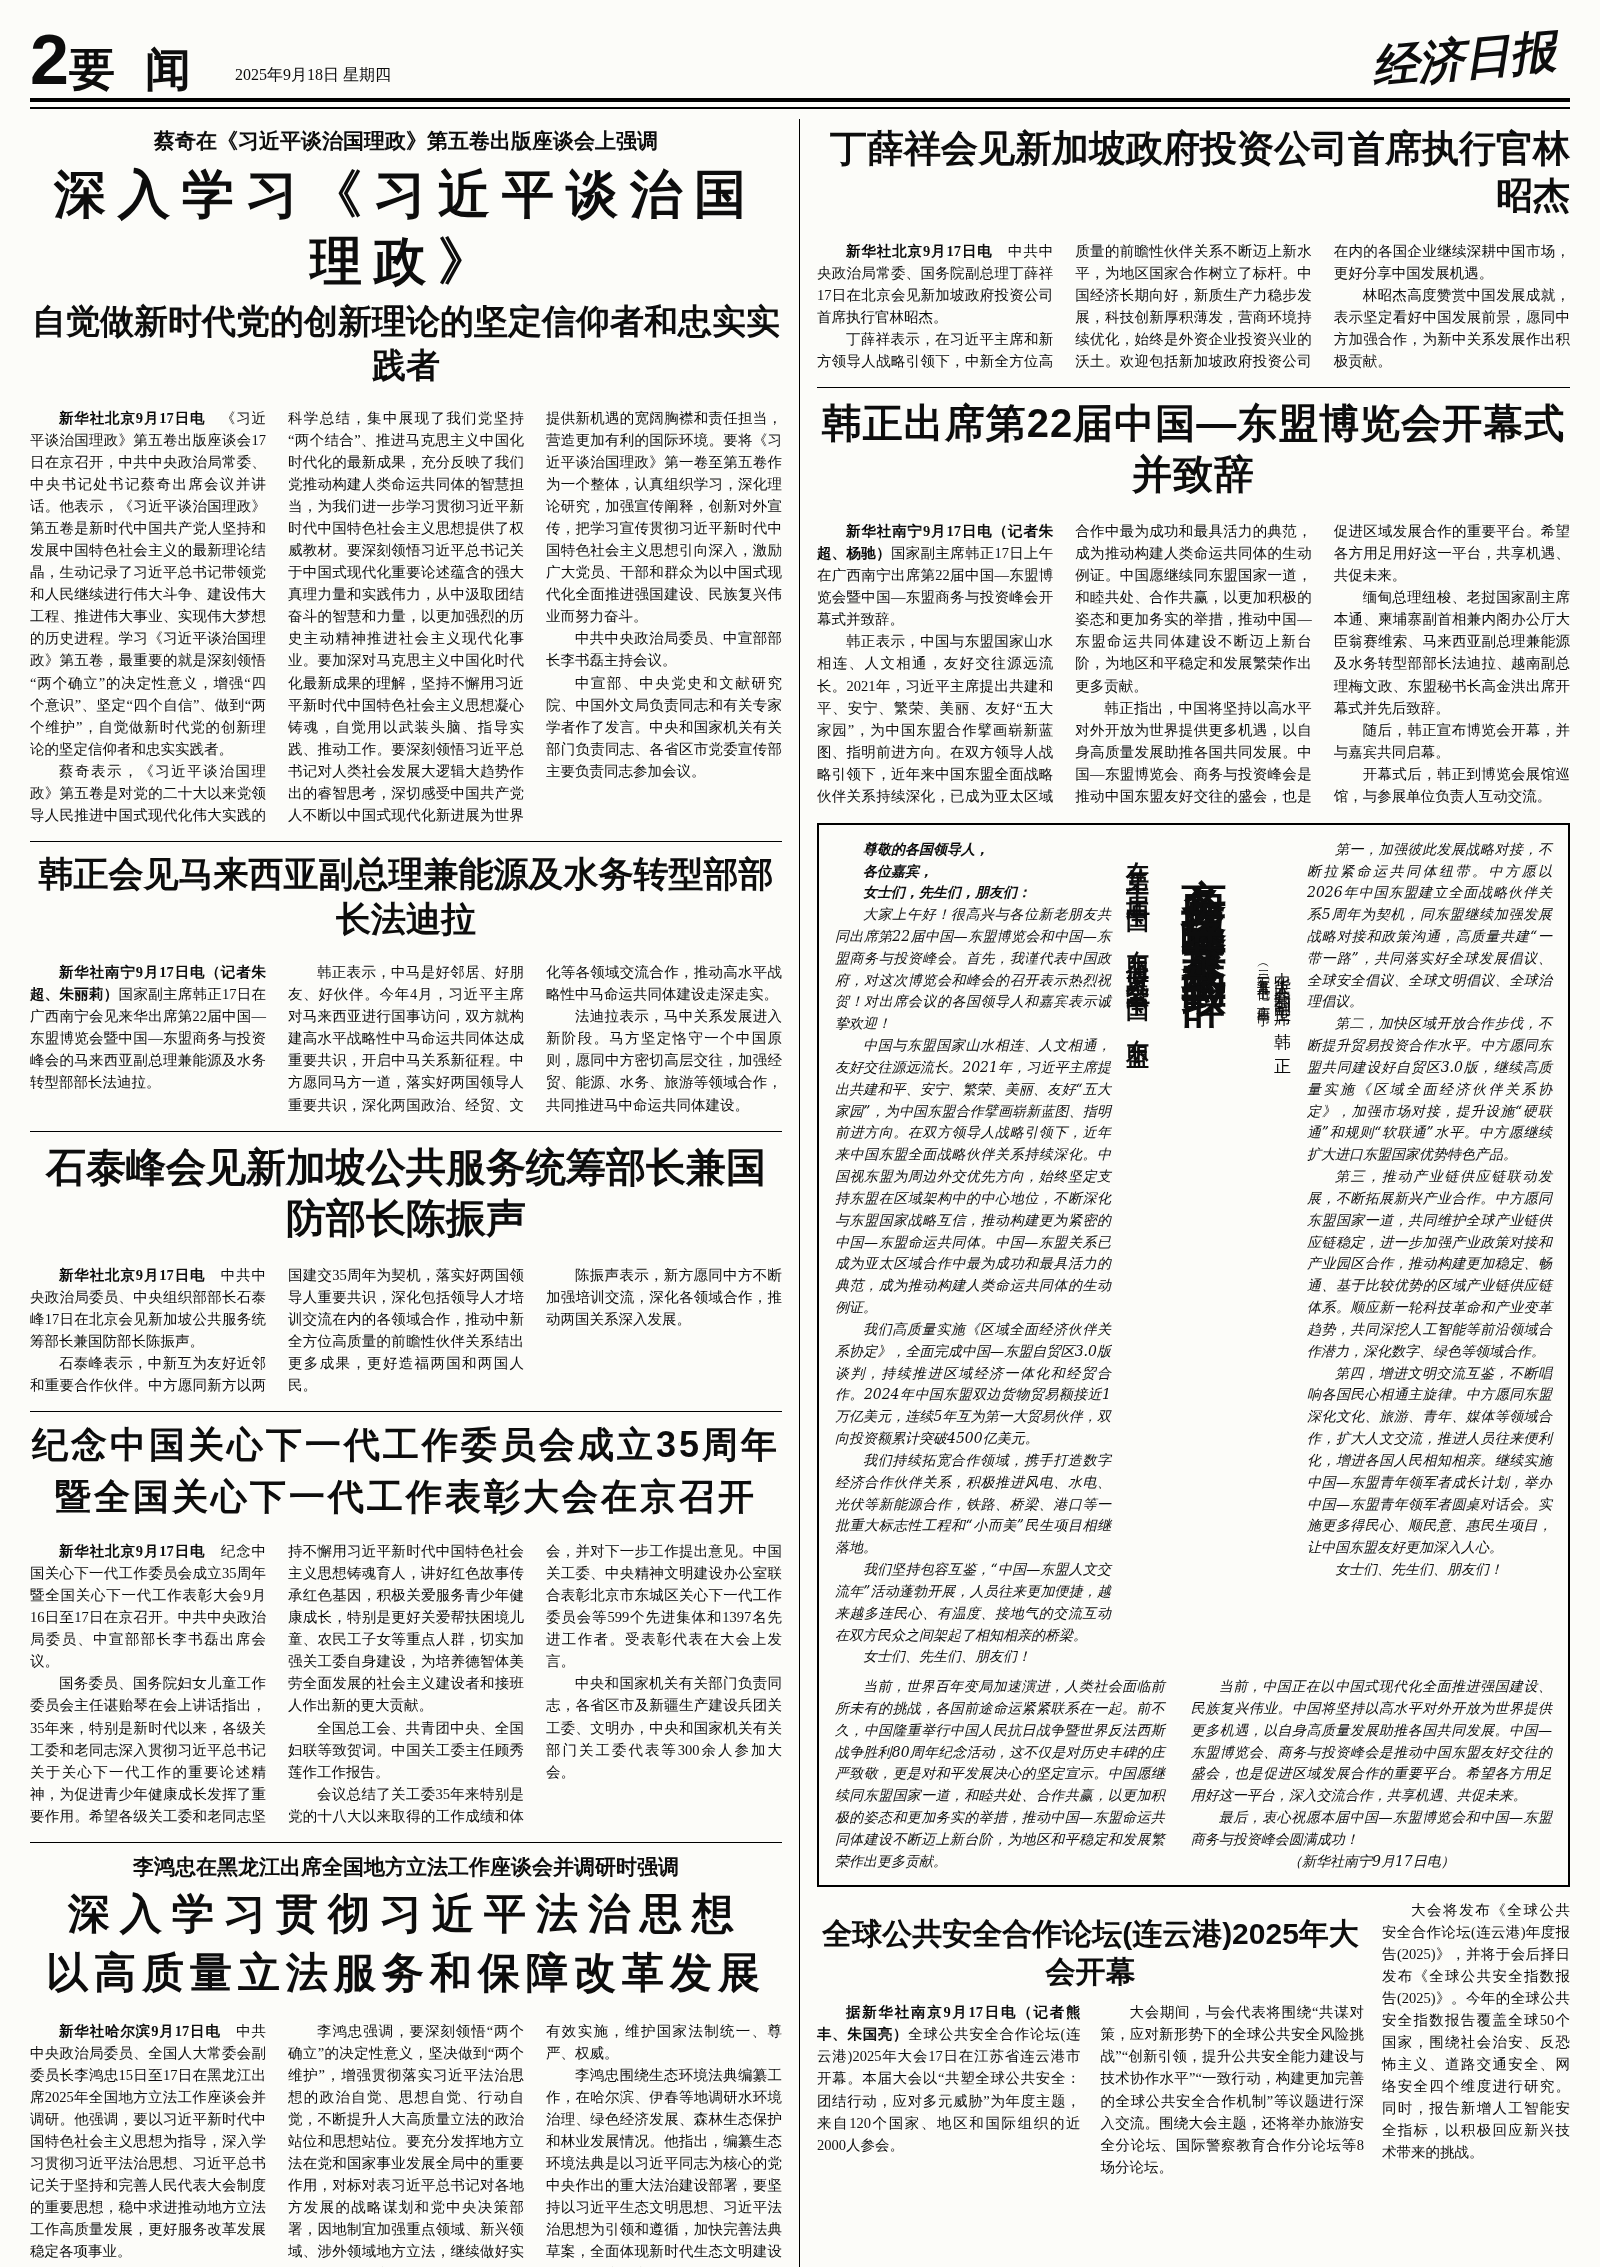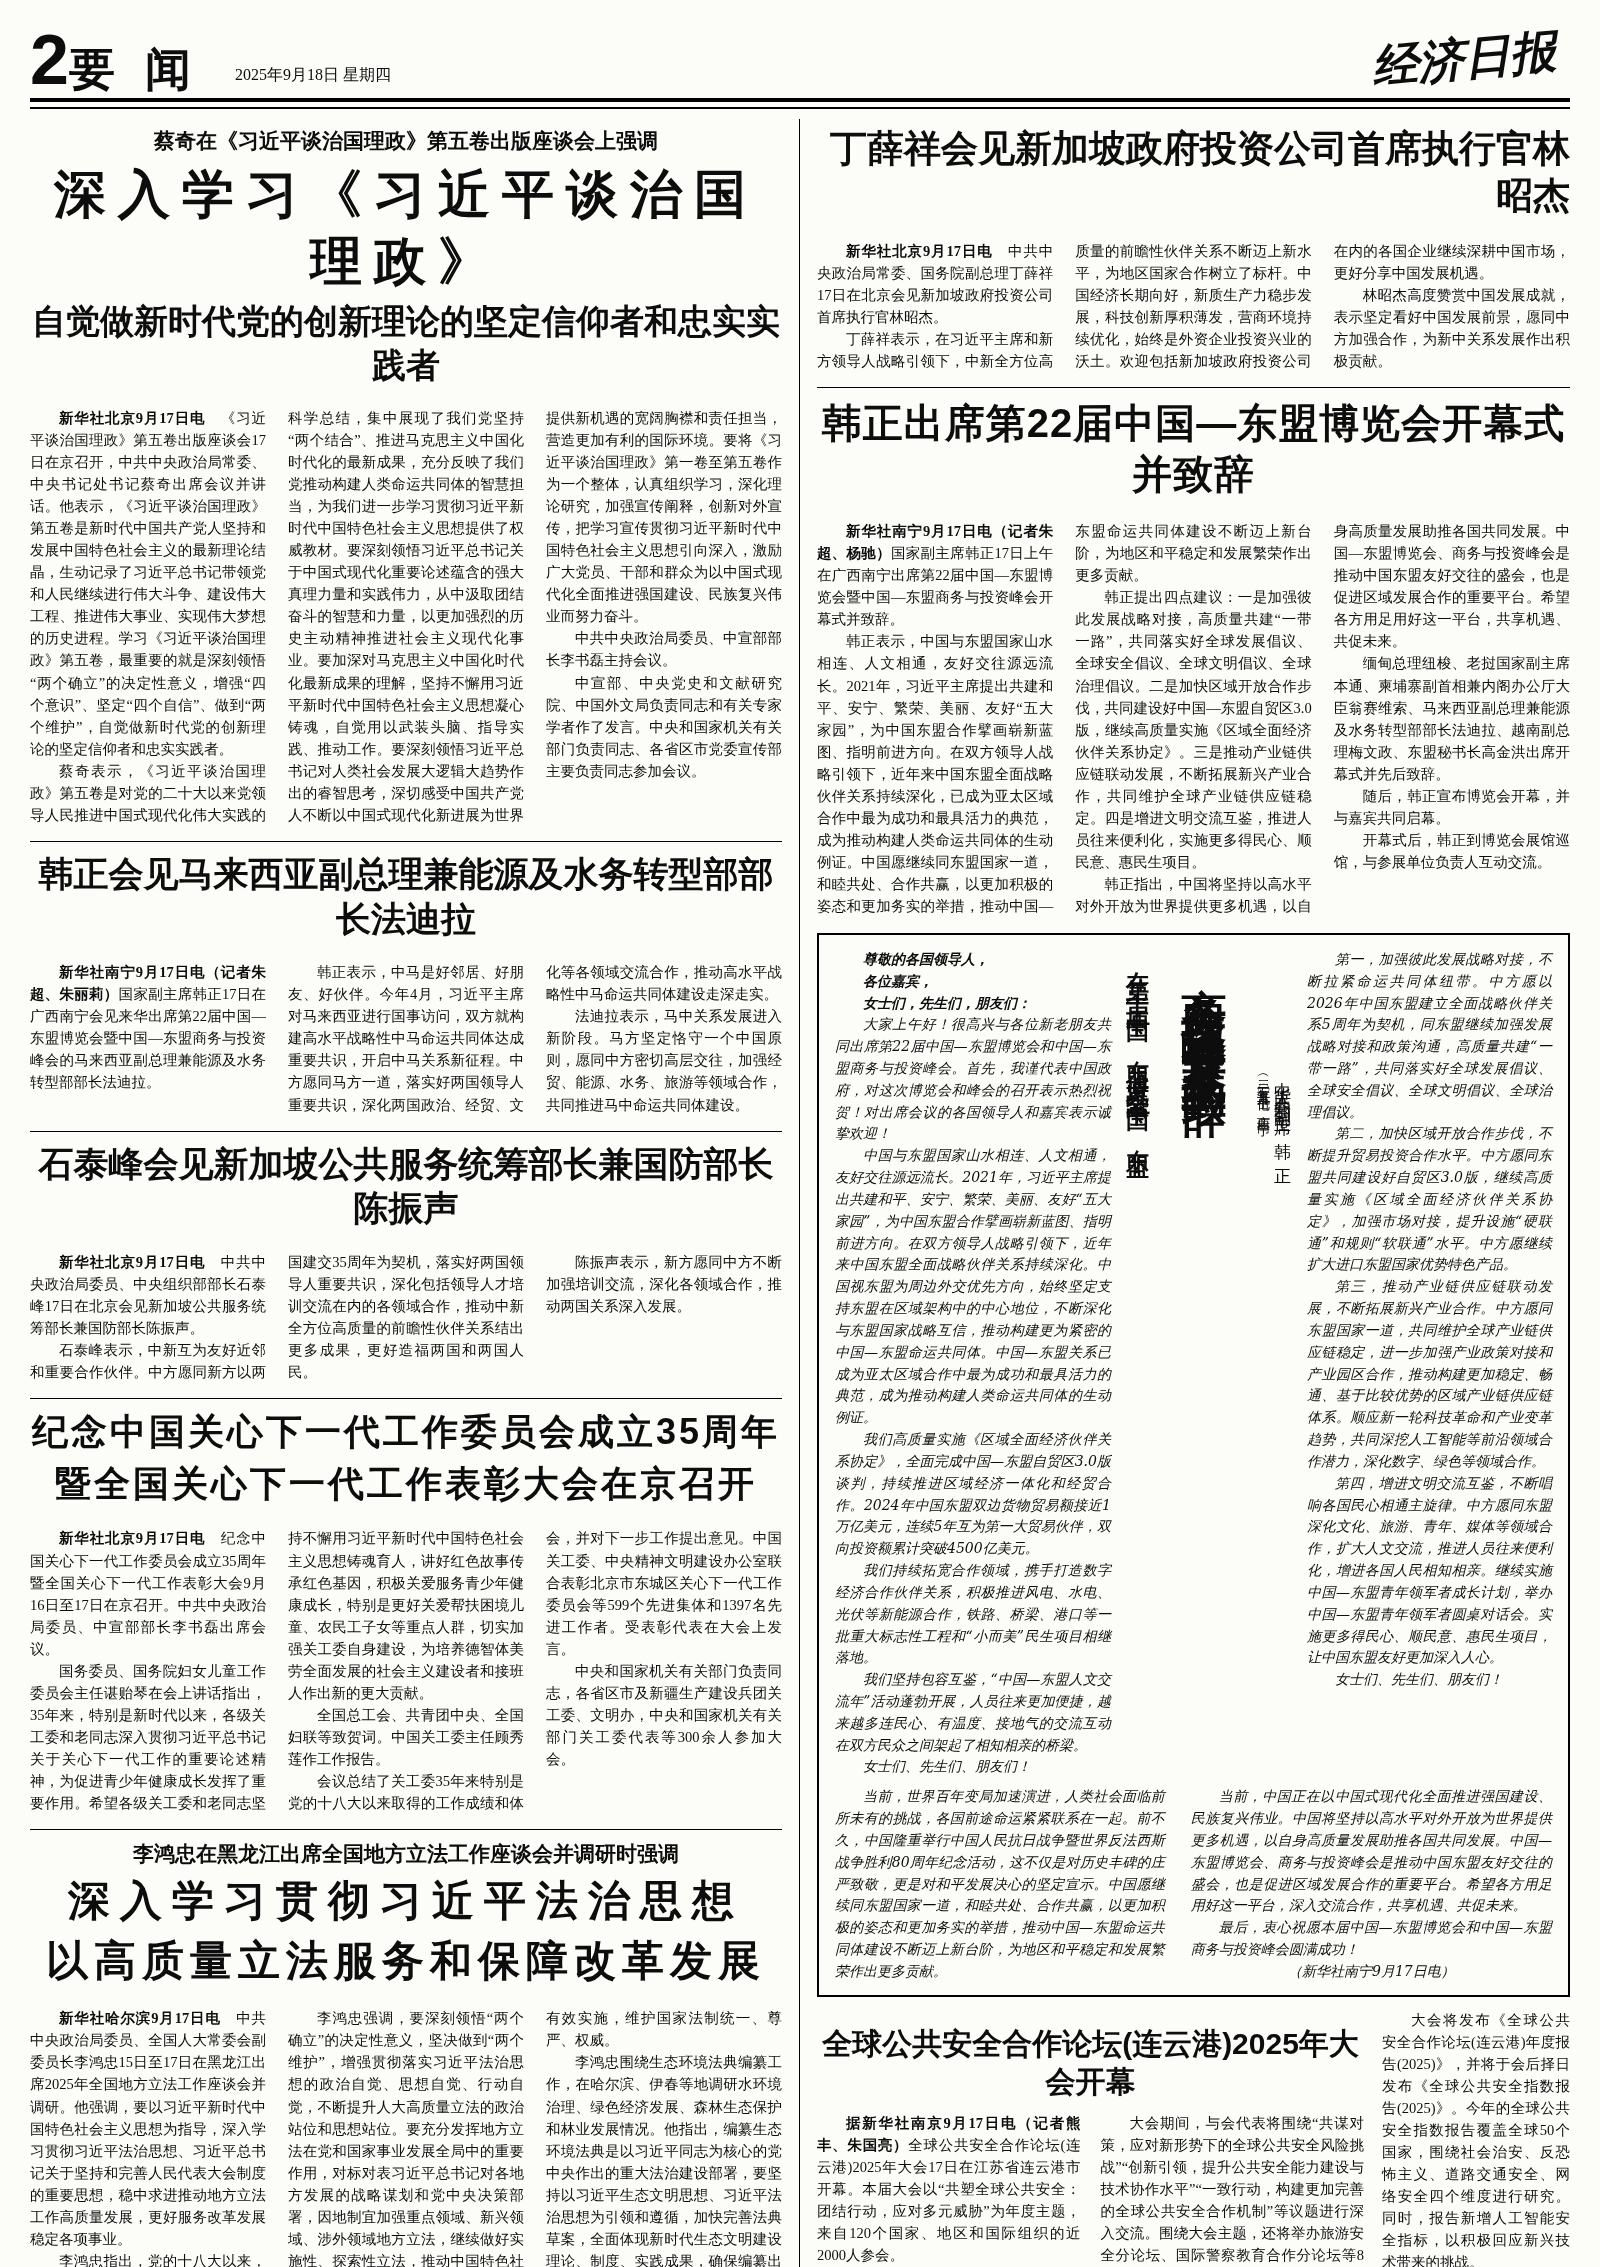--- a/index.html
+++ b/index.html
@@ -19,21 +19,21 @@
   .main{display:flex;margin-top:10px;}
   .col-left{width:752px;flex:none;}
   .v-divider{width:1px;background:#000;margin:0 17px;flex:none;}
   .col-right{flex:1;min-width:0;}
   
   .kicker{text-align:center;font-family:"Liberation Sans",sans-serif;font-weight:700;font-size:21px;margin:8px 0 2px;}
   .hl{font-family:"Liberation Sans","DejaVu Sans",sans-serif;font-weight:900;text-align:center;line-height:1.28;margin:6px 0 0;}
   .hl-a1a{font-size:52px;letter-spacing:12px;}
   .hl-a1b{font-size:34px;letter-spacing:0px;}
   .hl-a2{font-size:35px;letter-spacing:0px;}
-  .hl-a3{font-size:35px;}
+  .hl-a3{font-size:40px;}
   .hl-a4{font-size:36px;letter-spacing:3px;}
   .hl-a5{font-size:42px;letter-spacing:10px;}
   .hl-a5b{font-size:42px;letter-spacing:6px;}
   .hl-b1{font-size:37px;text-align:right;}
   .hl-b2{font-size:40px;letter-spacing:1px;}
   .body3{column-count:3;column-gap:22px;text-align:justify;font-size:14.5px;line-height:1.52;margin-top:20px;}
   .body2{column-count:2;column-gap:20px;text-align:justify;font-size:14.5px;line-height:1.52;margin-top:10px;}
   .body3 p,.body2 p,.side p{margin:0;text-indent:2em;}
   .dl{font-weight:700;}
   .sep{border:none;border-top:1.5px solid #000;margin:15px 0 10px;}
@@ -149,21 +149,20 @@
           <p>林昭杰高度赞赏中国发展成就，表示坚定看好中国发展前景，愿同中方加强合作，为新中关系发展作出积极贡献。</p>
         </div>
       </div>
       <hr class="sep">
 
       <div>
         <div class="hl hl-b2">韩正出席第22届中国—东盟博览会开幕式并致辞</div>
         <div class="body3">
           <p><b class="dl">新华社南宁9月17日电（记者朱超、杨驰）</b><span>国家副主席韩正17日上午在广西南宁出席第22届中国—东盟博览会暨中国—东盟商务与投资峰会开幕式并致辞。</span></p>
           <p>韩正表示，中国与东盟国家山水相连、人文相通，友好交往源远流长。2021年，习近平主席提出共建和平、安宁、繁荣、美丽、友好“五大家园”，为中国东盟合作擘画崭新蓝图、指明前进方向。在双方领导人战略引领下，近年来中国东盟全面战略伙伴关系持续深化，已成为亚太区域合作中最为成功和最具活力的典范，成为推动构建人类命运共同体的生动例证。中国愿继续同东盟国家一道，和睦共处、合作共赢，以更加积极的姿态和更加务实的举措，推动中国—东盟命运共同体建设不断迈上新台阶，为地区和平稳定和发展繁荣作出更多贡献。</p>
-          <p>韩正提出四点建议：一是加强彼此发展战略对接，高质量共建“一带一路”，共同落实好全球发展倡议、全球安全倡议、全球文明倡议、全球治理倡议。二是加快区域开放合作步伐，共同建设好中国—东盟自贸区3.0版，继续高质量实施《区域全面经济伙伴关系协定》。三是推动产业链供应链联动发展，不断拓展新兴产业合作，共同维护全球产业链供应链稳定。四是增进文明交流互鉴，推进人员往来便利化，实施更多得民心、顺民意、惠民生项目。</p>
           <p>韩正指出，中国将坚持以高水平对外开放为世界提供更多机遇，以自身高质量发展助推各国共同发展。中国—东盟博览会、商务与投资峰会是推动中国东盟友好交往的盛会，也是促进区域发展合作的重要平台。希望各方用足用好这一平台，共享机遇、共促未来。</p>
           <p>缅甸总理纽梭、老挝国家副主席本通、柬埔寨副首相兼内阁办公厅大臣翁赛维索、马来西亚副总理兼能源及水务转型部部长法迪拉、越南副总理梅文政、东盟秘书长高金洪出席开幕式并先后致辞。</p>
           <p>随后，韩正宣布博览会开幕，并与嘉宾共同启幕。</p>
           <p>开幕式后，韩正到博览会展馆巡馆，与参展单位负责人互动交流。</p>
         </div>
       </div>
 
       <div class="speech-box">
         <div class="speech-flex">
           <div class="sp sp-colL">

